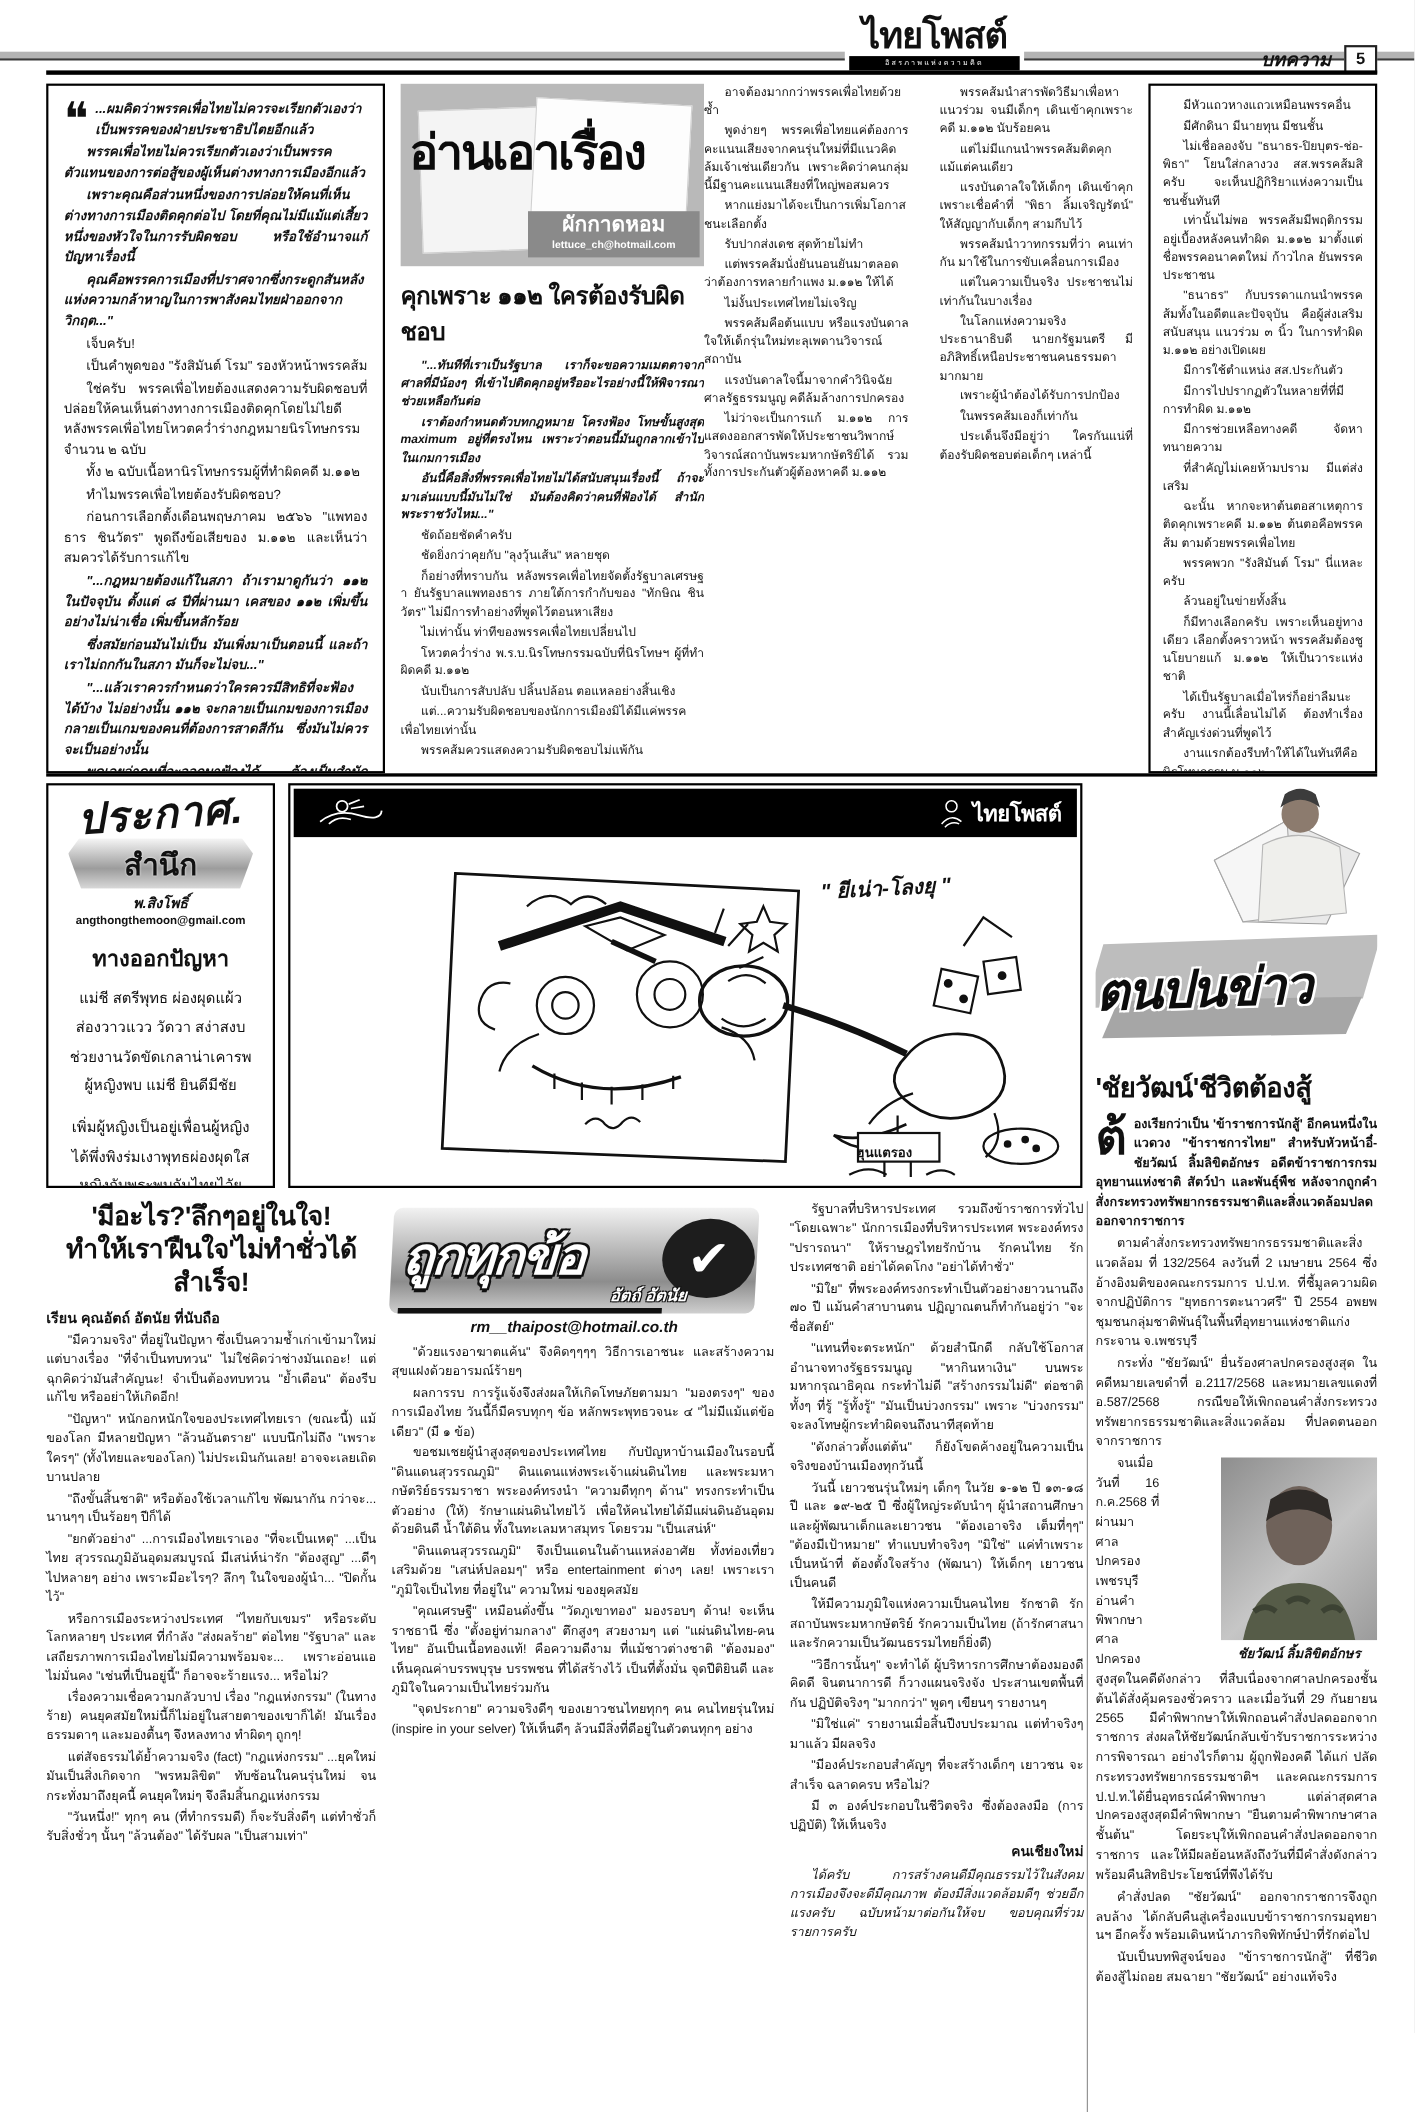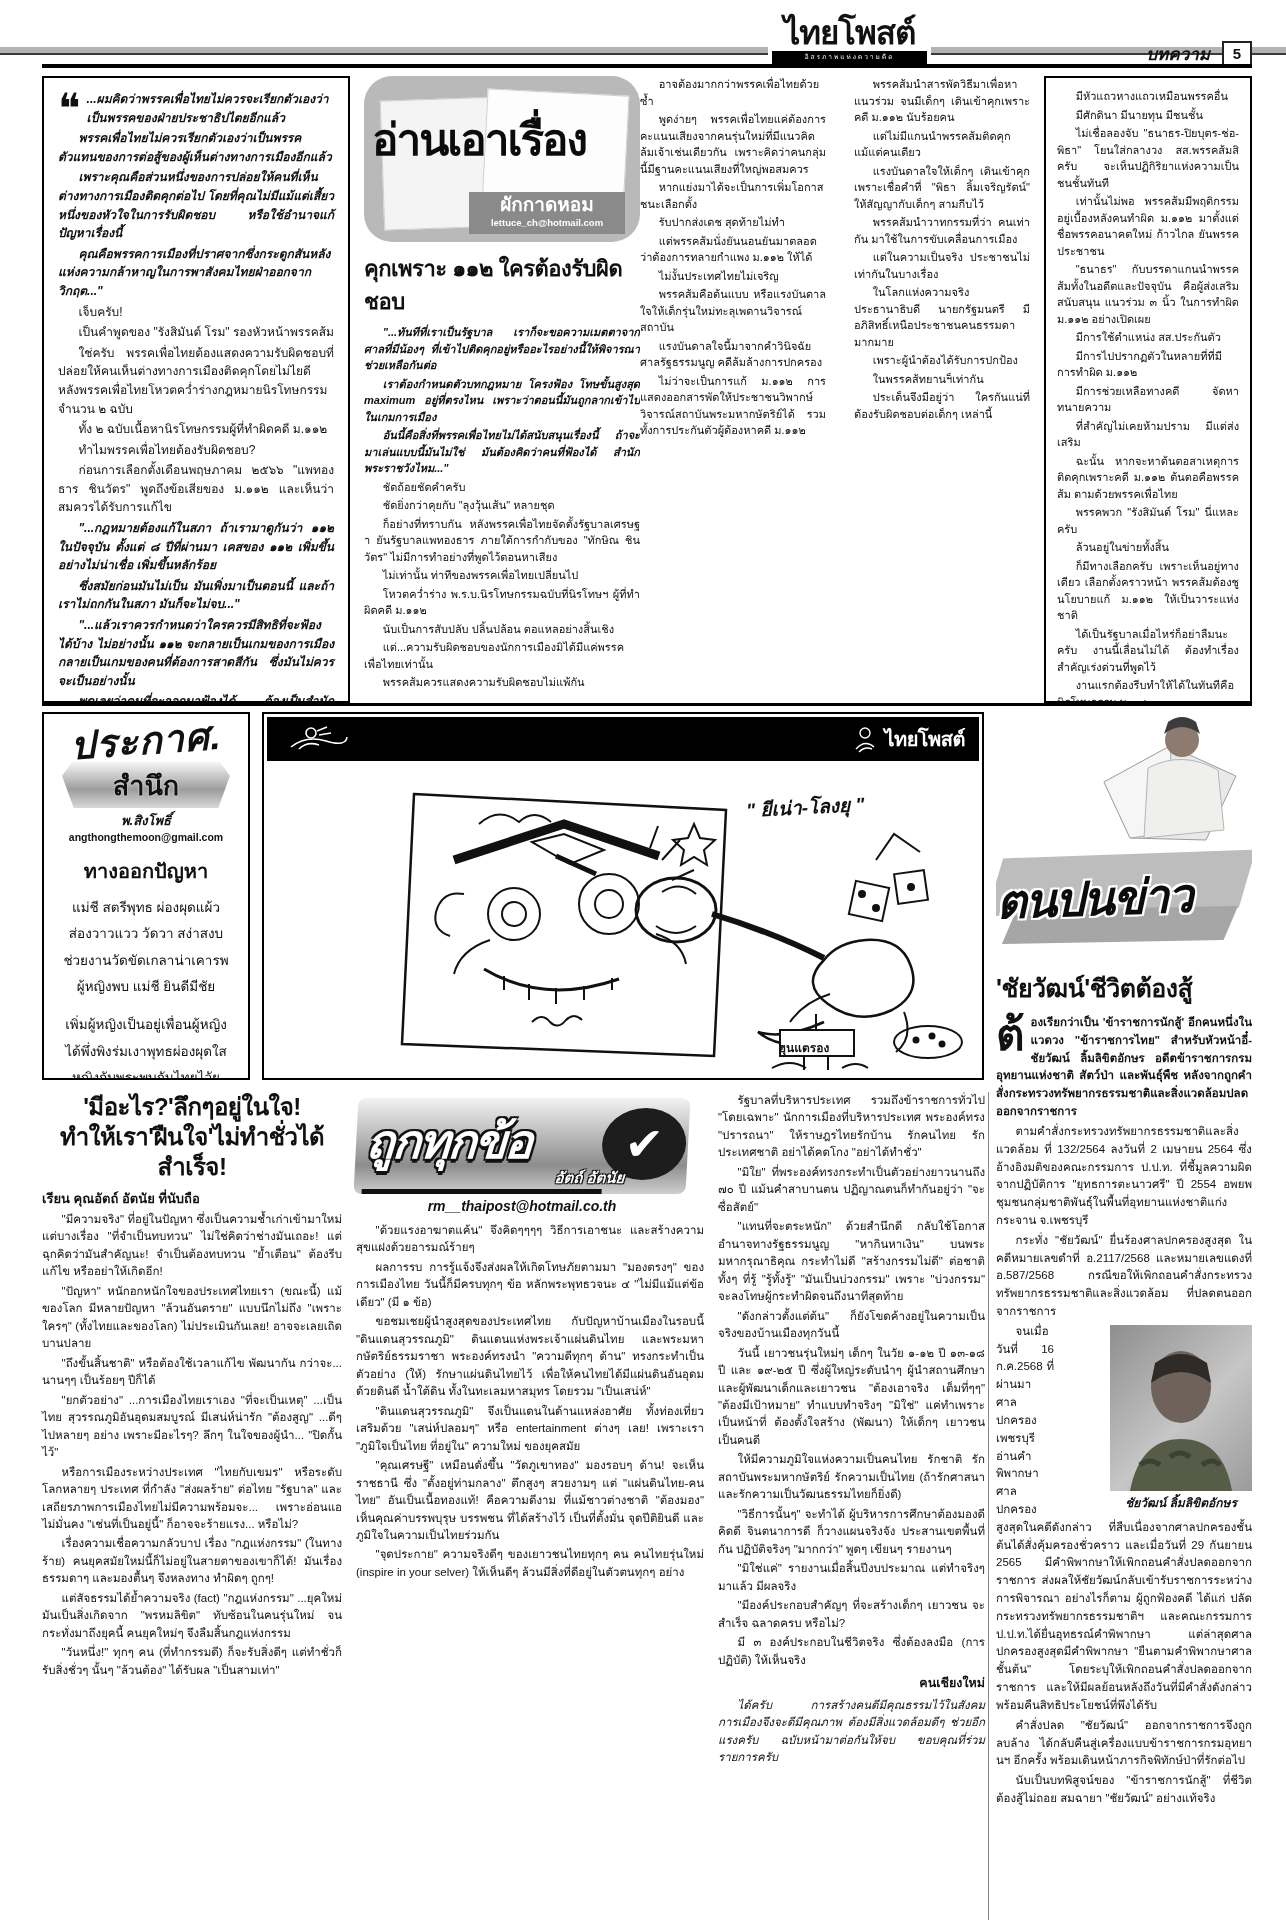--- a/index.html
+++ b/index.html
@@ -29,27 +29,27 @@
 
   
   .quote-box{left:42px;top:76px;width:308px;height:627px;border:2px solid #000;
         box-sizing:border-box;padding:12px 14px;font-size:12px;line-height:1.55;overflow:hidden;}
   .qmark{float:left;font-size:42px;line-height:.7;font-weight:900;margin:4px 6px 0 0;}
   .q-lead{font-weight:700;font-style:italic;margin:0 0 2px;text-align:justify;}
   .italic-list p{font-style:italic;font-weight:700;}
 
   
   .col2{left:364px;top:76px;width:276px;height:628px;}
-  .read-banner{position:relative;width:276px;height:166px;background:#b9b9b9;overflow:hidden;border-radius:28px;}
+  .read-banner{position:relative;width:276px;height:166px;background:#b9b9b9;overflow:hidden;}
   .rb-page{position:absolute;background:#f4f4f4;border:1px solid #d0d0d0;}
   .rb-p1{left:18px;top:22px;width:150px;height:128px;transform:rotate(-2deg);}
   .rb-p2{left:120px;top:16px;width:140px;height:134px;transform:rotate(3deg);background:#fdfdfd;}
   .rb-title{position:absolute;left:8px;top:42px;width:260px;font-size:44px;font-weight:900;
         letter-spacing:-2px;color:#0b0b0b;line-height:1;}
-  .rb-author-box{position:absolute;right:15px;bottom:8px;width:152px;background:#8a8a8a;
+  .rb-author-box{position:absolute;right:4px;bottom:8px;width:152px;background:#8a8a8a;
         color:#fff;text-align:center;padding:3px 2px 4px;}
   .rb-author-box .an{font-size:19px;font-weight:900;line-height:1.1;}
   .rb-author-box .ae{font-size:9.5px;font-weight:700;}
   .headline2{margin:10px 0 6px;font-size:22px;font-weight:900;letter-spacing:-.5px;}
   .col2-text{height:400px;}
 
   .col3{left:640px;top:76px;width:186px;height:628px;}
   .col4{left:854px;top:76px;width:176px;height:628px;}
 
   
@@ -210,21 +210,21 @@
       <p class="para">ไม่ว่าจะเป็นการแก้ ม.๑๑๒ การแสดงออกสารพัดให้ประชาชนวิพากษ์วิจารณ์สถาบันพระมหากษัตริย์ได้ รวมทั้งการประกันตัวผู้ต้องหาคดี ม.๑๑๒</p>
     </div>
   <div class="abs col4 tcol">
       <p class="para">พรรคส้มนำสารพัดวิธีมาเพื่อหาแนวร่วม จนมีเด็กๆ เดินเข้าคุกเพราะคดี ม.๑๑๒ นับร้อยคน</p>
       <p class="para">แต่ไม่มีแกนนำพรรคส้มติดคุกแม้แต่คนเดียว</p>
       <p class="para">แรงบันดาลใจให้เด็กๆ เดินเข้าคุก เพราะเชื่อคำที่ "พิธา ลิ้มเจริญรัตน์" ให้สัญญากับเด็กๆ สามกีบไว้</p>
       <p class="para">พรรคส้มนำวาทกรรมที่ว่า คนเท่ากัน มาใช้ในการขับเคลื่อนการเมือง</p>
       <p class="para">แต่ในความเป็นจริง ประชาชนไม่เท่ากันในบางเรื่อง</p>
       <p class="para">ในโลกแห่งความจริง ประธานาธิบดี นายกรัฐมนตรี มีอภิสิทธิ์เหนือประชาชนคนธรรมดามากมาย</p>
       <p class="para">เพราะผู้นำต้องได้รับการปกป้อง</p>
-      <p class="para">ในพรรคส้ทยานฯ็เท่ากัน</p>
+      <p class="para">ในพรรคส้มเองก็เท่ากัน</p>
       <p class="para">ประเด็นจึงมีอยู่ว่า ใครกันแน่ที่ต้องรับผิดชอบต่อเด็กๆ เหล่านี้</p>
     </div>
 
   <div class="abs side-box">
       <p class="para">มีหัวแถวหางแถวเหมือนพรรคอื่น</p>
       <p class="para">มีศักดินา มีนายทุน มีชนชั้น</p>
       <p class="para">ไม่เชื่อลองจับ "ธนาธร-ปิยบุตร-ช่อ-พิธา" โยนใส่กลางวง สส.พรรคส้มสิครับ จะเห็นปฏิกิริยาแห่งความเป็นชนชั้นทันที</p>
       <p class="para">เท่านั้นไม่พอ พรรคส้มมีพฤติกรรมอยู่เบื้องหลังคนทำผิด ม.๑๑๒ มาตั้งแต่ชื่อพรรคอนาคตใหม่ ก้าวไกล ยันพรรคประชาชน</p>
       <p class="para">"ธนาธร" กับบรรดาแกนนำพรรคส้มทั้งในอดีตและปัจจุบัน คือผู้ส่งเสริม สนับสนุน แนวร่วม ๓ นิ้ว ในการทำผิด ม.๑๑๒ อย่างเปิดเผย</p>
       <p class="para">มีการใช้ตำแหน่ง สส.ประกันตัว</p>

